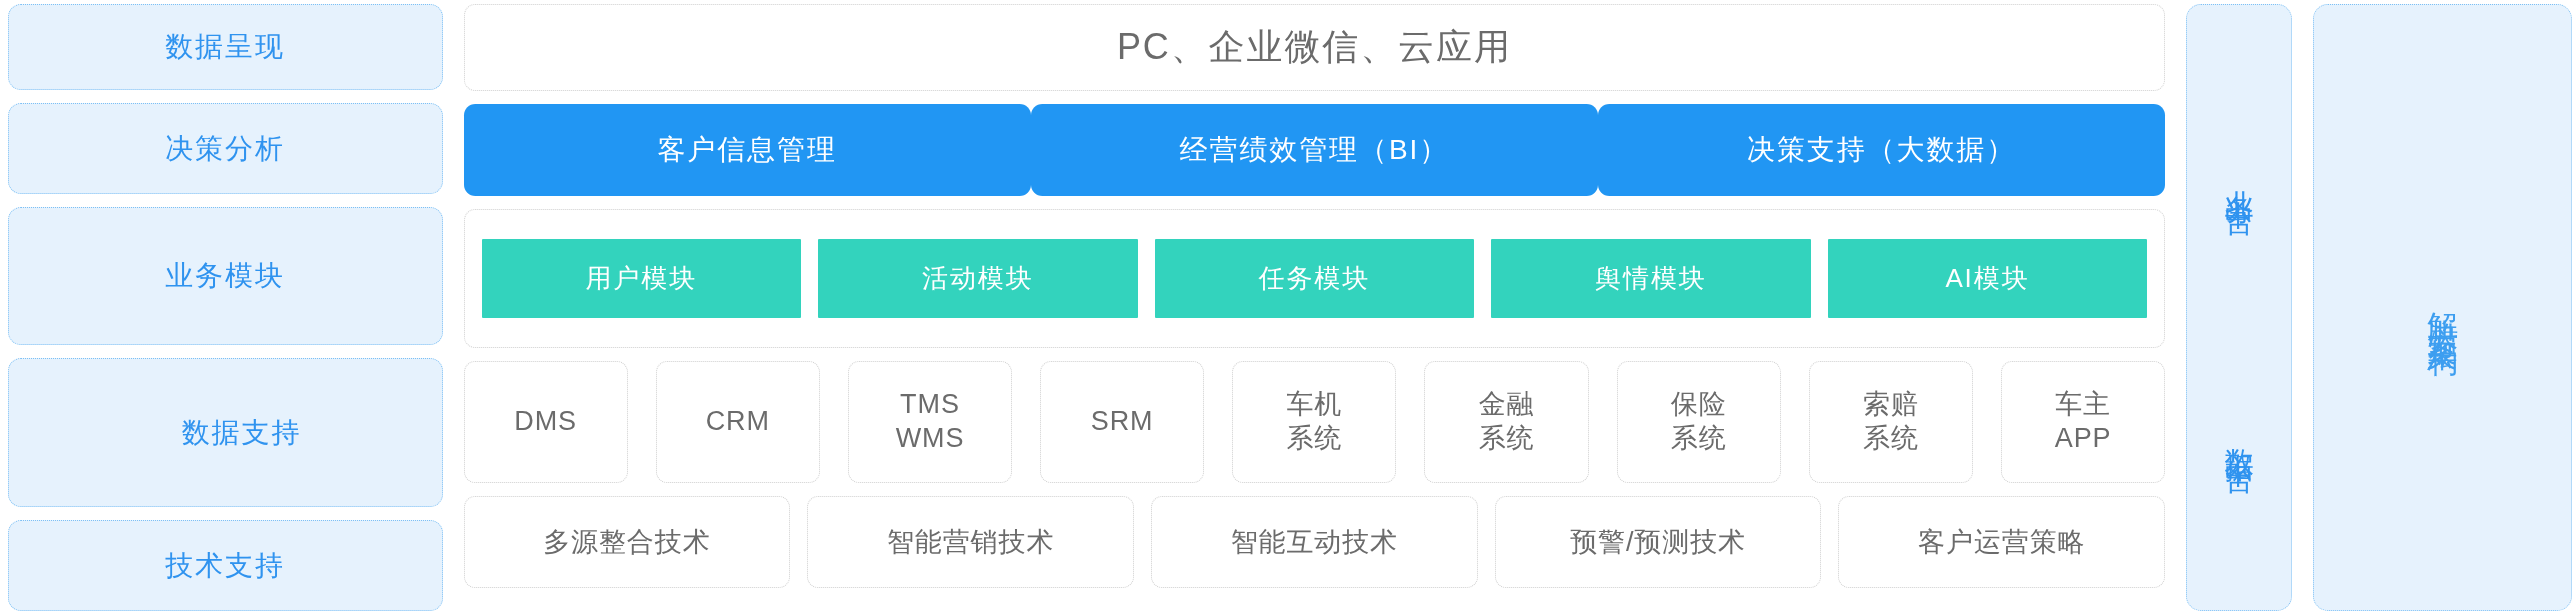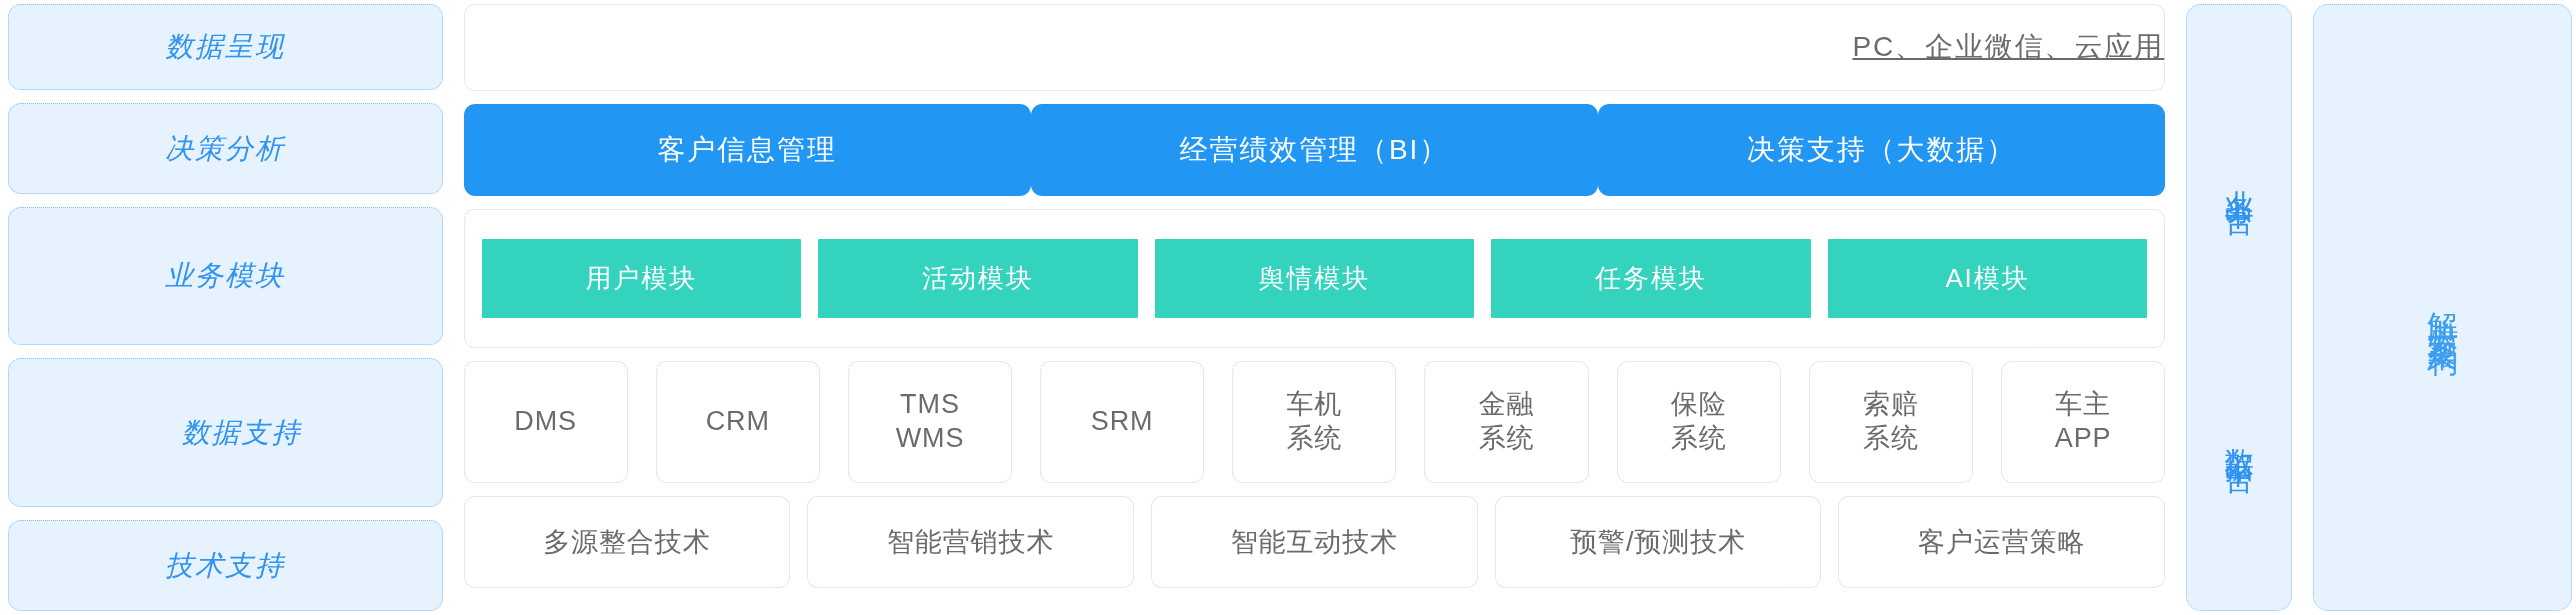--- a/index.html
+++ b/index.html
@@ -24,21 +24,20 @@
   }
   .layer-label{
     background:#e6f2fd;
     border:1.9px dotted #7cc0f5;
     border-radius:13px;
     display:flex;align-items:center;justify-content:center;
     color:#2f93ef;
     font-size:28px;
     letter-spacing:1.9px;
     box-sizing:border-box;
-    font-style:italic;
   }
   .h-present{height:87px;}
   .h-decision{height:92px;}
   .h-business{height:139px;}
   .h-data{height:150px;padding-left:33px;}
   .h-tech{height:92px;}
 
   
   .main-col{
     flex:1 1 auto;
@@ -52,25 +51,24 @@
   }
   .dotted-panel{
     background:#ffffff;
     border:1.9px dotted #cfcfcf;
     border-radius:11.3px;
   }
 
   
   .row-present{
     height:87px;
-    justify-content:flex-end;
+    justify-content:center;
     color:#6b6b6b;
-    font-size:28px;
+    font-size:36px;
     letter-spacing:1.9px;
-    text-decoration:underline;
   }
 
   
   .row-decision{height:92px;}
   .blue-card{
     flex:1 1 0;height:100%;
     background:#2196f3;
     border-radius:11.3px;
     display:flex;align-items:center;justify-content:center;
     color:#ffffff;font-size:28px;letter-spacing:1.9px;
@@ -192,24 +190,24 @@
     </div>
 
     <div class="row row-business dotted-panel">
       <div class="green-card">
         <span>用户模块</span>
       </div>
       <div class="green-card">
         <span>活动模块</span>
       </div>
       <div class="green-card">
+        <span>任务模块</span>
+      </div>
+      <div class="green-card">
         <span>舆情模块</span>
-      </div>
-      <div class="green-card">
-        <span>任务模块</span>
       </div>
       <div class="green-card">
         <span>AI模块</span>
       </div>
     </div>
 
     <div class="row row-data">
       <div class="data-card">
         <span>DMS</span>
       </div>

